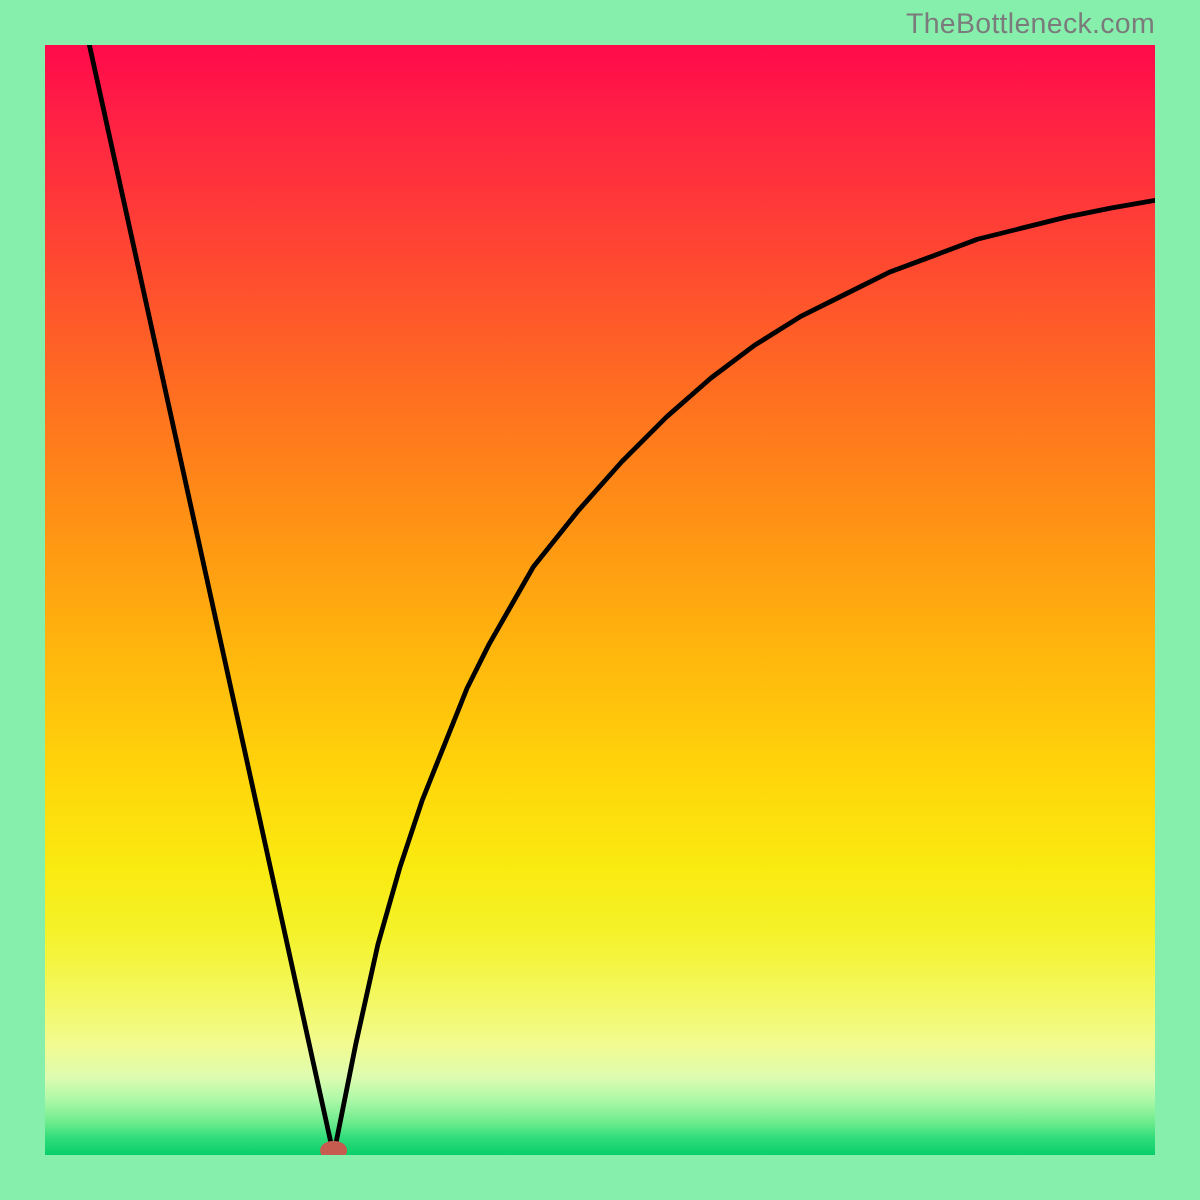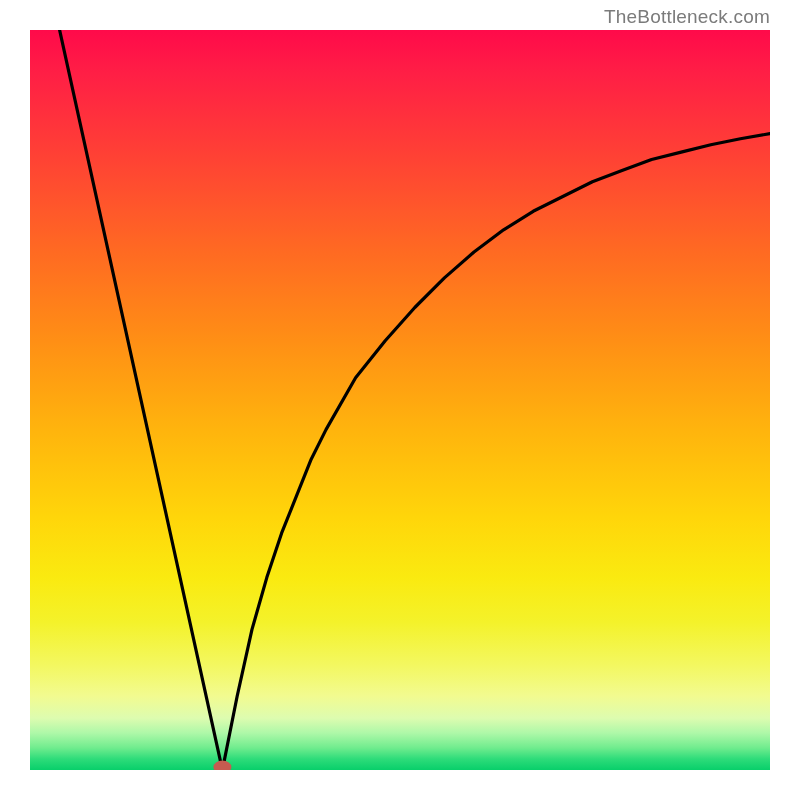--- a/index.html
+++ b/index.html
@@ -10,21 +10,21 @@
     background: #000;
     overflow: hidden;
     font-family: Arial, Helvetica, sans-serif;
   }
   .frame {
     position: absolute;
     top: 0;
     left: 0;
     width: 800px;
     height: 800px;
-    background: #ffffff;
+    background: #86efac;
   }
   .plot-area {
     position: absolute;
     top: 30px;
     left: 30px;
     width: 740px;
     height: 740px;
     overflow: hidden;
   }
   .gradient-bg {

